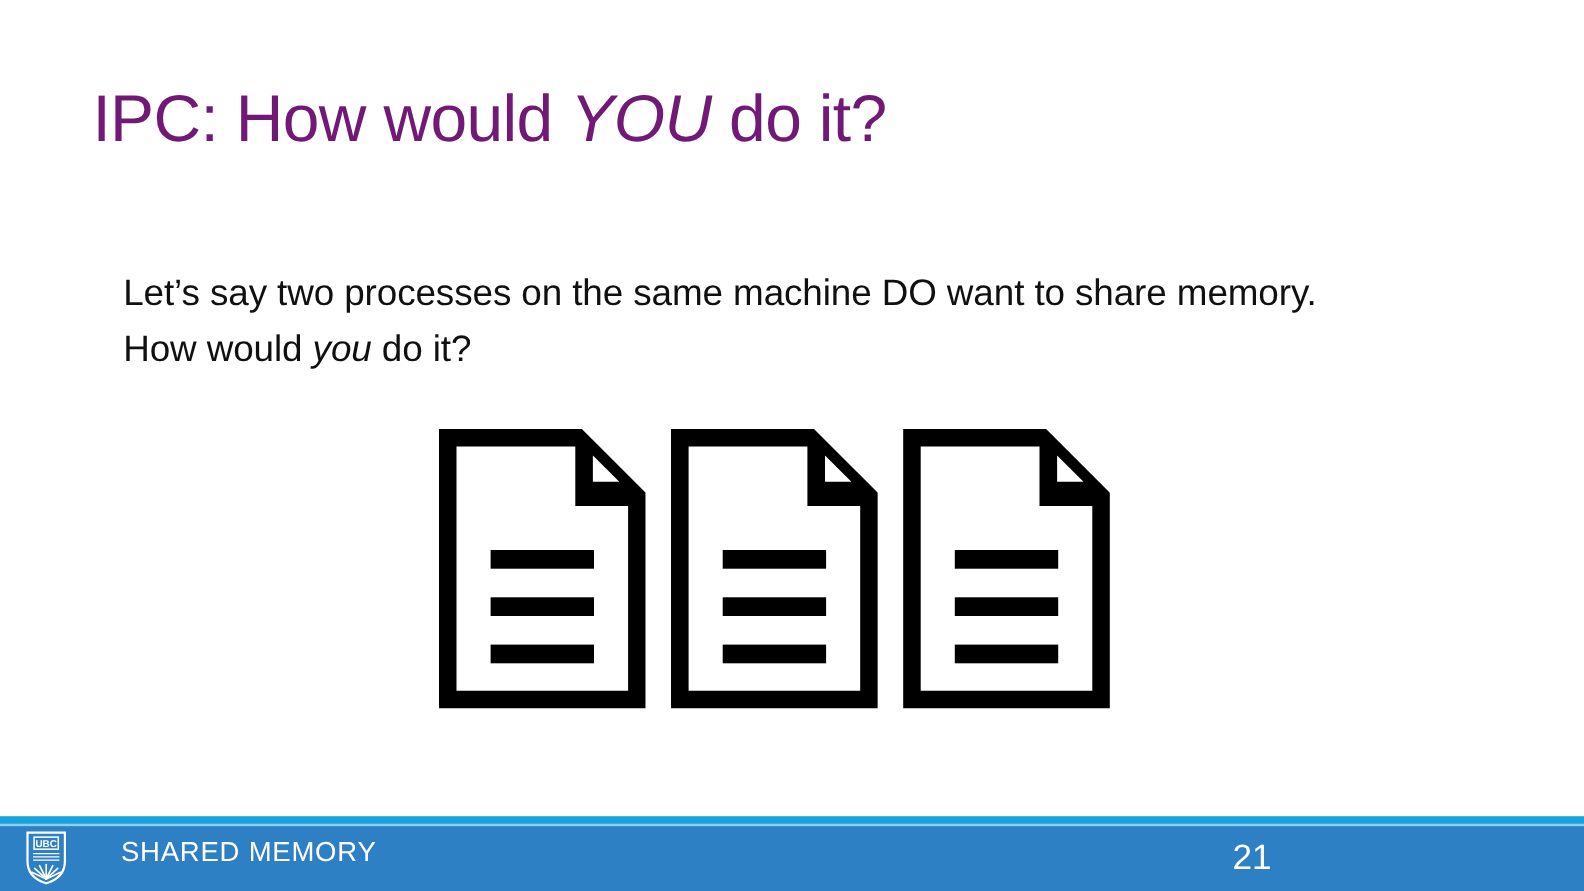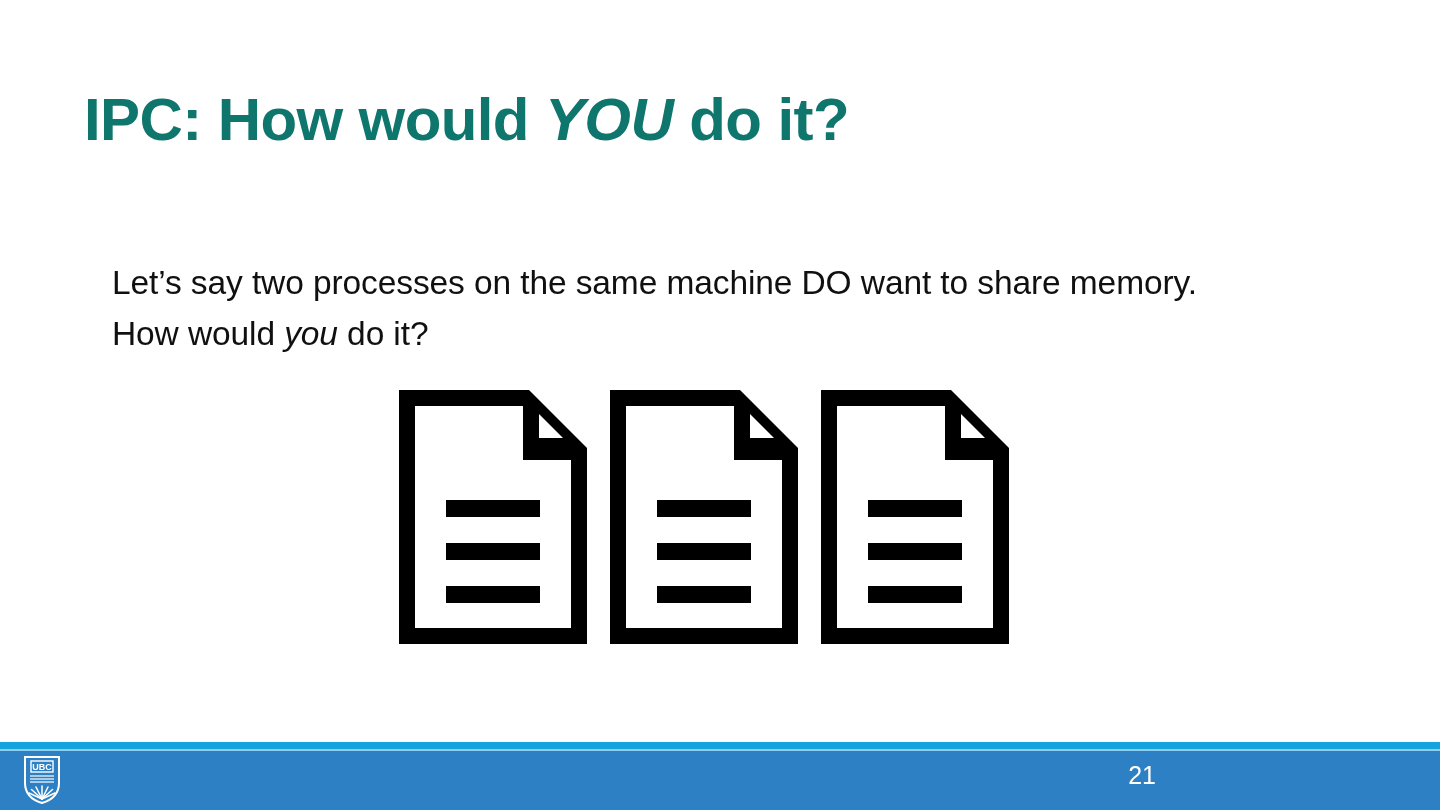--- a/index.html
+++ b/index.html
@@ -18,39 +18,39 @@
     position: relative;
     width: 1440px;
     height: 810px;
     background: #ffffff;
   }
 
   
   .slide-title {
     position: absolute;
     left: 84px;
-    top: 88px;
+    top: 76px;
     width: 1280px;
     font-family: "Liberation Sans", sans-serif;
     font-size: 60px;
-    font-weight: bold;
+    font-weight: normal;
     line-height: 1.08;
-    color: #0f766e;
+    color: #701a75;
     letter-spacing: -0.6px;
     white-space: nowrap;
   }
   .slide-title .em-italic {
     font-style: italic;
   }
 
   
   .body-text {
     position: absolute;
     left: 112px;
-    top: 257px;
+    top: 241px;
     width: 1120px;
     font-family: "Liberation Sans", sans-serif;
     font-size: 33.5px;
     font-weight: normal;
     line-height: 51px;
     color: #101010;
     letter-spacing: -0.1px;
   }
   .body-text .em-italic {
     font-style: italic;
@@ -122,21 +122,21 @@
     font-weight: normal;
     color: #ffffff;
     letter-spacing: 0.7px;
     line-height: 1;
   }
   .footer-pagenum {
     position: absolute;
     right: 100px;
     top: 21px;
     font-family: "Liberation Sans", sans-serif;
-    font-size: 25px;
+    font-size: 32px;
     font-weight: normal;
     color: #ffffff;
     line-height: 1;
     text-align: center;
   }
 </style>
 </head>
 <body>
 
 <div class="slide">
@@ -192,16 +192,17 @@
         <path d="M20 44 L20 31"></path>
         <path d="M20 44 L14 32"></path>
         <path d="M20 44 L26 32"></path>
         <path d="M20 44 L9.5 34.5"></path>
         <path d="M20 44 L30.5 34.5"></path>
         <path d="M20 44 L7 38"></path>
         <path d="M20 44 L33 38"></path>
       </g>
     </svg>
 
+    <div class="footer-label">SHARED MEMORY</div>
     <div class="footer-pagenum">21</div>
   </div>
 
 </div>
 
 </body></html>

